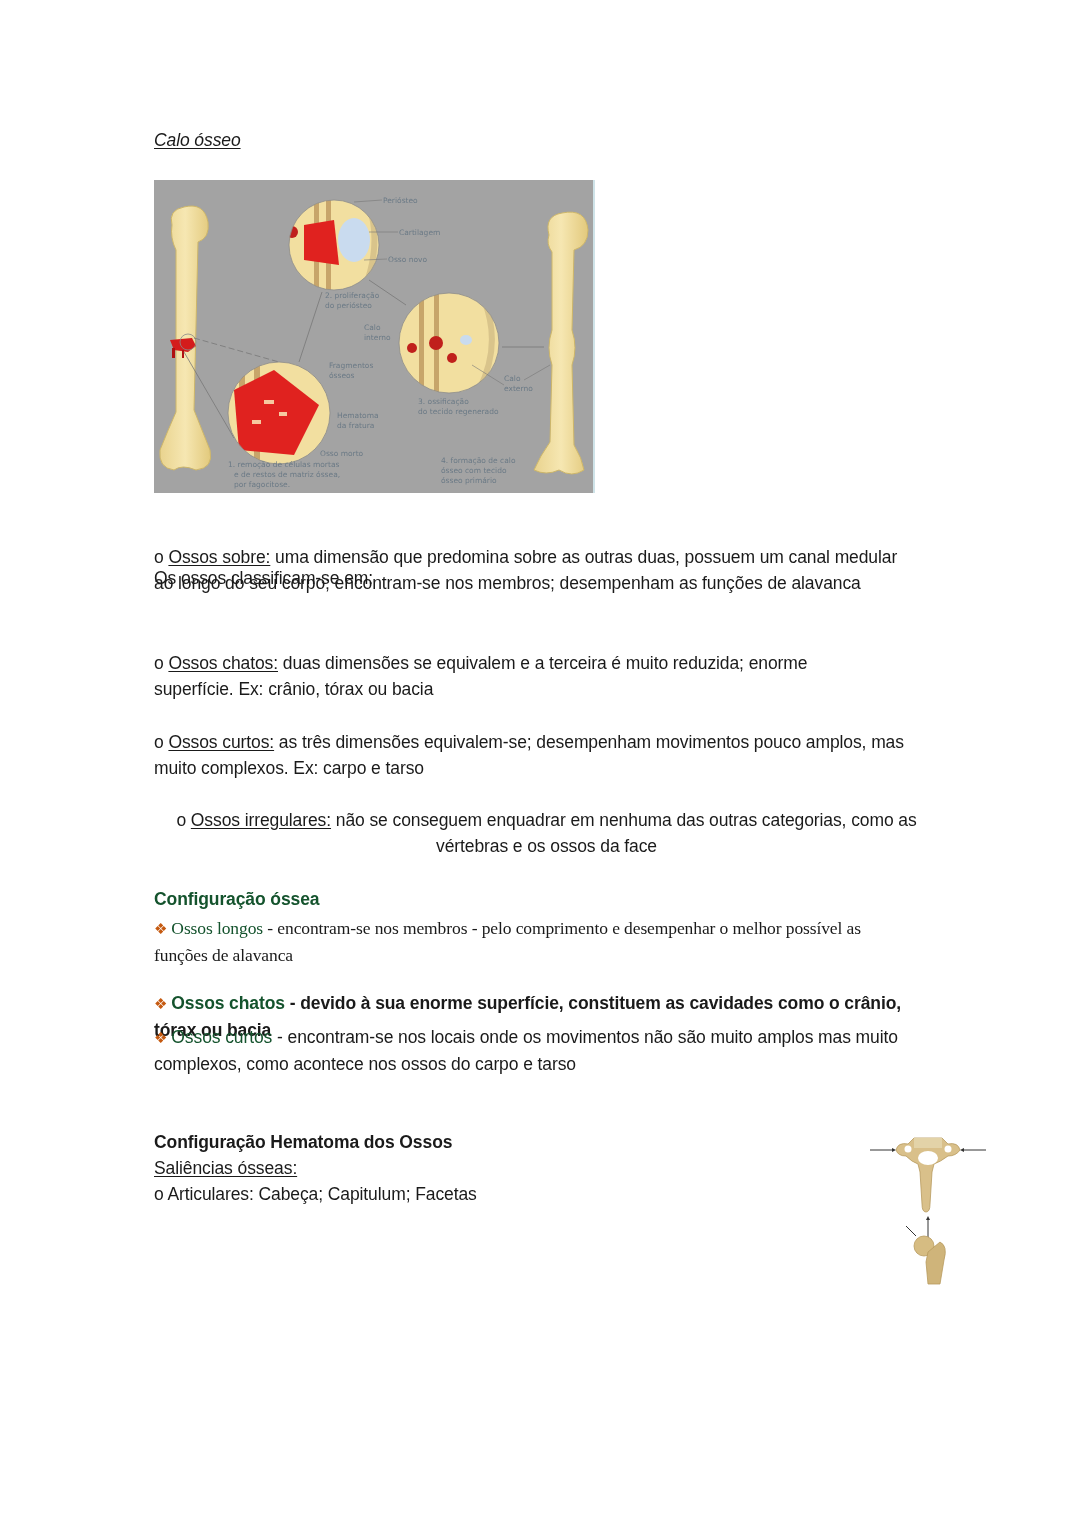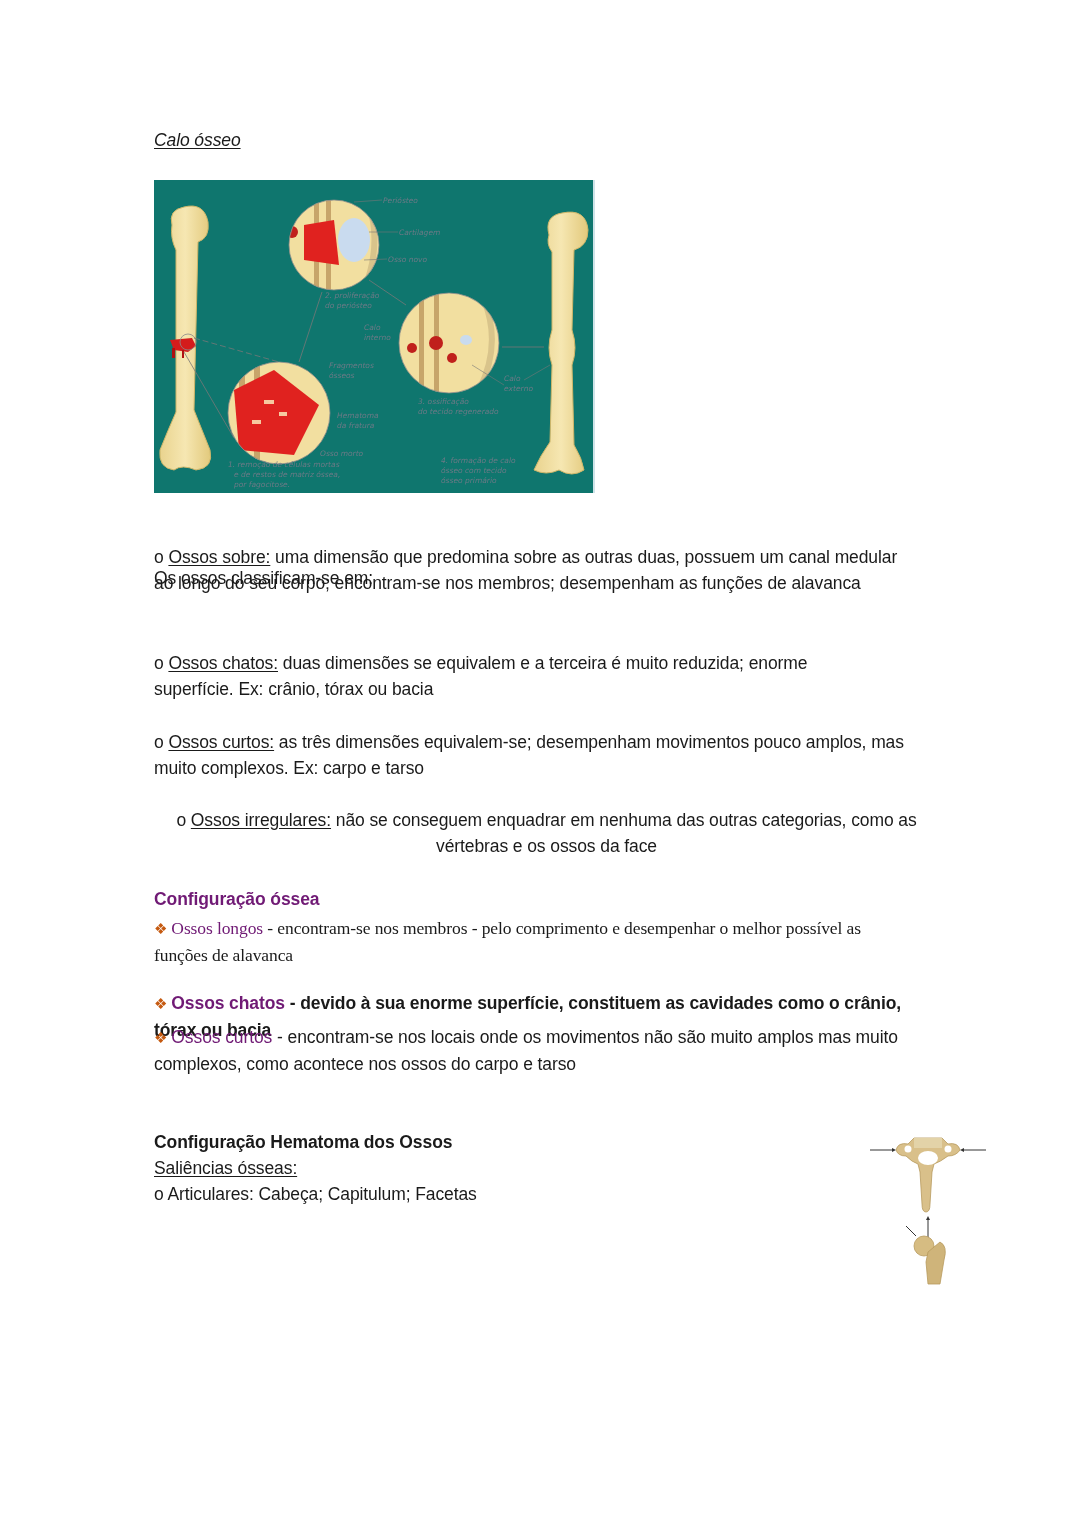--- a/index.html
+++ b/index.html
@@ -4,26 +4,26 @@
 <style>
   html, body { margin: 0; padding: 0; background: #ffffff; }
   body {
     width: 1080px; height: 1526px; position: relative; overflow: hidden;
     font-family: "Liberation Sans", "DejaVu Sans", sans-serif;
     color: #1a1a1a;
   }
   .page { position: absolute; left: 0; top: 0; width: 1080px; height: 1526px; }
   .txt { position: absolute; left: 154px; font-size: 17.5px; line-height: 26px; letter-spacing: -0.1px; }
   .u { text-decoration: underline; text-underline-offset: 2px; }
-  .orange { color: #701a75; }
+  .orange { color: #14532d; }
   .bold { font-weight: bold; }
   .diamond { color: #C55A11; font-size: 15px; margin-right: 4px; }
 
   
-  .diagram { position: absolute; left: 154px; top: 180px; width: 441px; height: 313px; background: #0f766e; border-right: 2px solid #cfe3e8; box-sizing: border-box; font-style: italic; }
+  .diagram { position: absolute; left: 154px; top: 180px; width: 441px; height: 313px; background: #a3a3a3; border-right: 2px solid #cfe3e8; box-sizing: border-box; }
   .diagram svg { position: absolute; left: 0; top: 0; }
   .lbl { font-family: "DejaVu Sans", sans-serif; font-size: 7.5px; fill: #6b7a86; }
 
   .small-img { position: absolute; left: 868px; top: 1132px; width: 120px; height: 155px; }
 </style>
 </head>
 <body>
 
 <div class="page">
 

